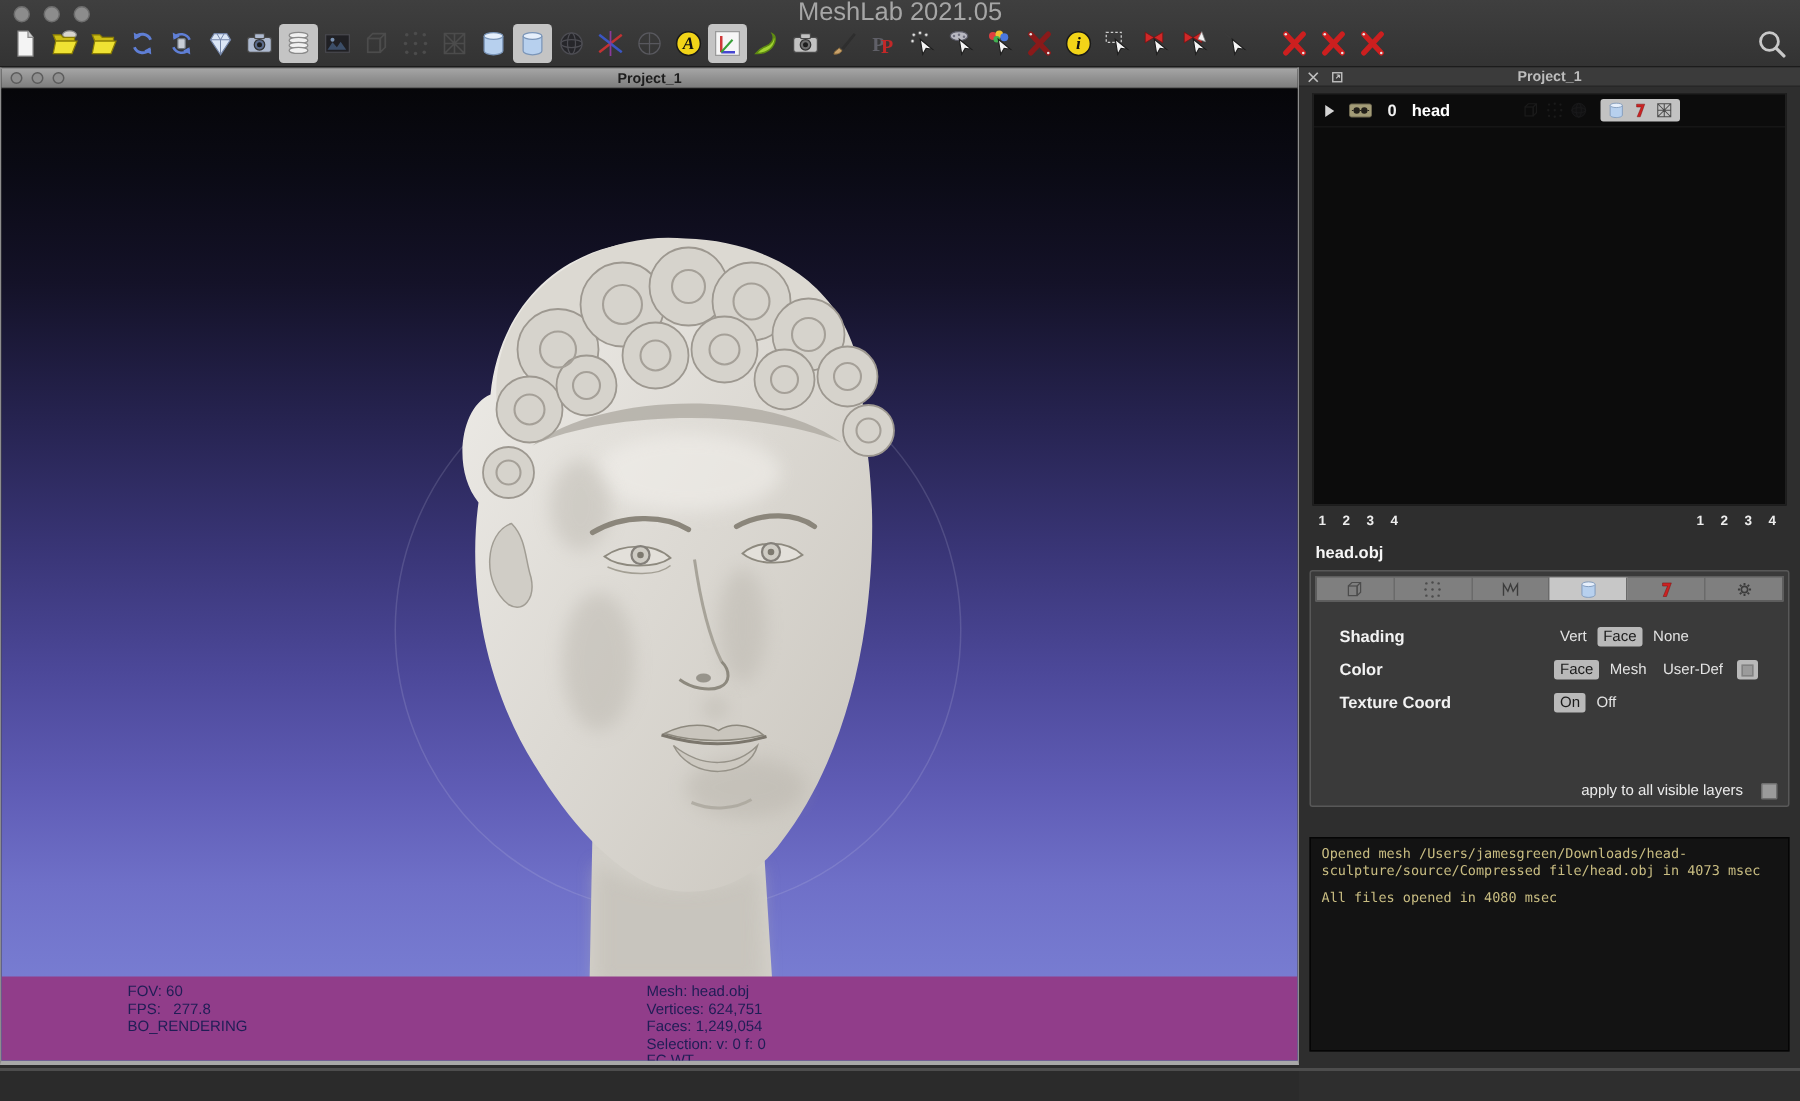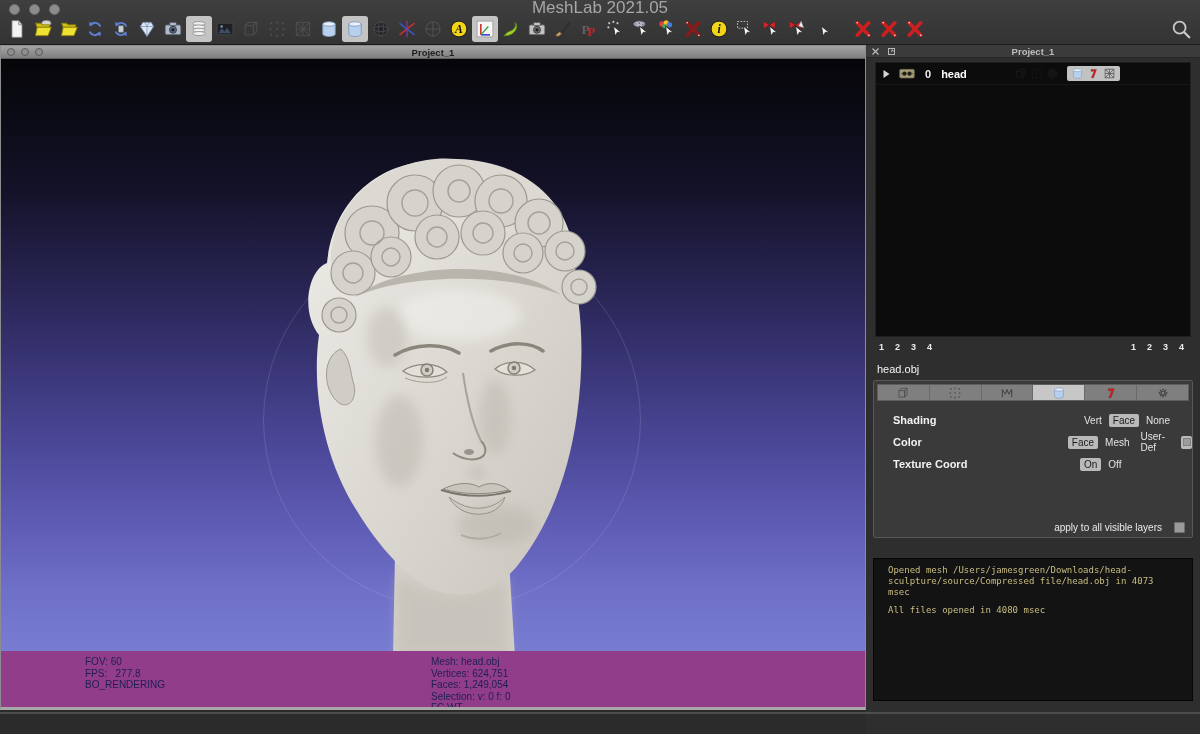--- a/index.html
+++ b/index.html
@@ -49,43 +49,43 @@
   .eye-badge { width:24px; height:16px; margin-right:6px; }
   .eye-badge svg { width:24px; height:16px; }
   .layer-index { font-size:11px; font-weight:bold; color:#f0f0f0; margin-right:10px; }
   .layer-name { font-size:11px; font-weight:bold; color:#ffffff; margin-right:47px; }
   .dim-icons { display:flex; gap:3px; margin-right:8px; opacity:.22; }
   .dim-icons svg { width:13px; height:13px; }
   .badge-box { display:flex; gap:3px; align-items:center; background:#c2c2c2; border-radius:2px; padding:1px 4px; }
   .badge-box svg { width:13px; height:13px; }
   .nums { position:absolute; top:297px; display:flex; gap:11px; font-size:9px; font-weight:bold; color:#ededed; }
   .nums.left { left:13px; } .nums.right { right:16px; }
-  .meshname { position:absolute; left:11px; top:318px; font-size:11px; font-weight:normal; color:#f5f5f5; }
+  .meshname { position:absolute; left:11px; top:318px; font-size:11px; font-weight:bold; color:#f5f5f5; }
 
   .mesh-panel { position:absolute; left:7px; right:7px; top:335px; height:158px;
                 background:#3a3a3a; border:1px solid #585858; border-radius:2px; }
   .tabbar { display:flex; height:17px; background:#7f7f7f; margin:3px 3px 8px 3px; border:1px solid #5e5e5e; }
   .tab { flex:1; display:flex; align-items:center; justify-content:center; border-right:1px solid #6a6a6a; }
   .tab:last-child { border-right:none; }
   .tab.sel { background:#c7c7c7; }
   .tab svg { width:14px; height:14px; }
-  .optrow { display:flex; align-items:center; height:22px; padding-left:19px;gap:44px; }
+  .optrow { display:flex; align-items:flex-end; height:22px; padding-left:19px; }
   .optlabel { width:143px; font-weight:bold; font-size:11px; color:#f2f2f2; }
   .opts { display:flex; align-items:center; }
   .opt { font-size:10px; color:#e3e3e3; padding:1px 4px; margin-right:3px; border-radius:2px; }
   .opt.sel { background:#b9b9b9; color:#1b1b1b; }
   .swatch { width:14px; height:13px; background:#b9b9b9; border-radius:2px; margin-left:2px;
             display:flex; align-items:center; justify-content:center; }
   .swatch i { display:block; width:8px; height:8px; background:#9b9b9b; border:1px solid #828282; }
   .applyrow { position:absolute; right:7px; bottom:4px; display:flex; align-items:center; gap:12px;
               font-size:10px; color:#ebebeb; }
   .chk { width:11px; height:11px; background:#9a9a9a; border:1px solid #6e6e6e; border-radius:1px; }
 
   .logbox { position:absolute; left:7px; right:7px; top:513px; height:143px; background:#131313;
-            border:1px solid #050505; padding:6px 14px; font-family:"DejaVu Sans Mono", monospace;
+            border:1px solid #050505; padding:6px 7px; font-family:"DejaVu Sans Mono", monospace;
             font-size:9px; line-height:11px; overflow:hidden; }
   .logline { margin-bottom:7px; white-space:pre-wrap; word-wrap:break-word; }
 
   .statusline { position:absolute; left:0; top:712px; width:1200px; height:2px; background:#4d4d4d; }
 </style>
 </head>
 <body>
 
 <div class="titlebar">
   <div class="traffic">

